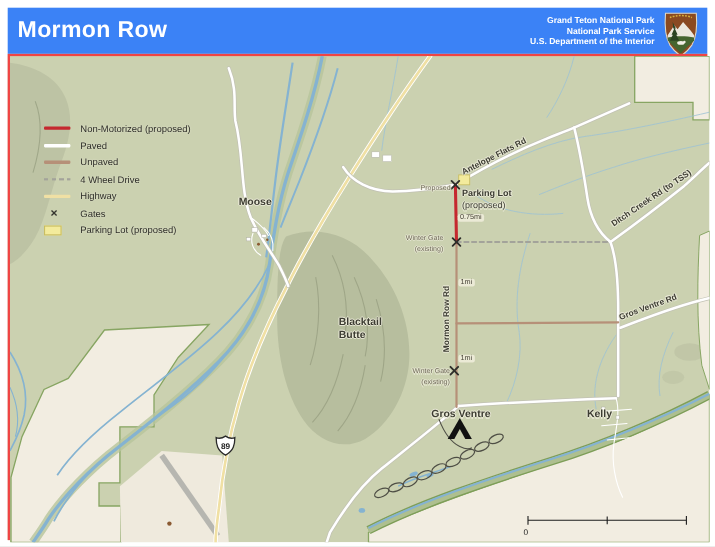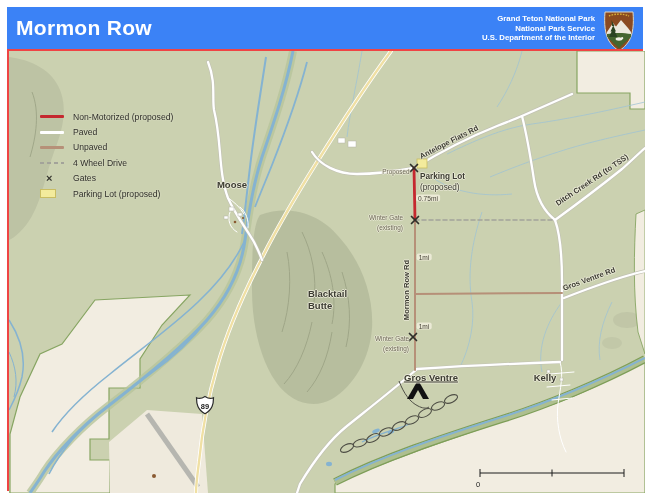--- a/index.html
+++ b/index.html
@@ -267,21 +267,21 @@
       <span class="lbl tiny" style="left: 386px; top: 217px; transform: translate(-50%, -50%) rotate(0deg);">Winter Gate</span>
       <span class="lbl tiny" style="left: 390px; top: 227px; transform: translate(-50%, -50%) rotate(0deg);">(existing)</span>
       <span class="lbl road" style="left: 406px; top: 290px; transform: translate(-50%, -50%) rotate(-90deg);">Mormon Row Rd</span>
       <span class="lbl dist" style="left: 424px; top: 257px; transform: translate(-50%, -50%) rotate(0deg);">1mi</span>
       <span class="lbl dist" style="left: 424px; top: 326px; transform: translate(-50%, -50%) rotate(0deg);">1mi</span>
       <span class="lbl tiny" style="left: 392px; top: 338px; transform: translate(-50%, -50%) rotate(0deg);">Winter Gate</span>
       <span class="lbl tiny" style="left: 396px; top: 348px; transform: translate(-50%, -50%) rotate(0deg);">(existing)</span>
       <span class="lbl road" style="left: 589px; top: 279px; transform: translate(-50%, -50%) rotate(-20deg);">Gros Ventre Rd</span>
       <span class="lbl place" style="left: 308px; top: 293px; transform: translate(0px, -50%) rotate(0deg);">Blacktail</span>
       <span class="lbl place" style="left: 308px; top: 305px; transform: translate(0px, -50%) rotate(0deg);">Butte</span>
-      <span class="lbl place" style="left: 431px; top: 377px; transform: translate(-50%, -50%) rotate(0deg); text-decoration: underline;">Gros Ventre</span>
+      <span class="lbl place" style="left: 419px; top: 377px; transform: translate(-50%, -50%) rotate(0deg);">Gros Ventre</span>
       <span class="lbl place" style="left: 545px; top: 377px; transform: translate(-50%, -50%) rotate(0deg);">Kelly</span>
       <span class="lbl scale" style="left: 478px; top: 484px; transform: translate(-50%, -50%) rotate(0deg);">0</span>
       <span class="lbl scale" style="left: 630px; top: 484px; transform: translate(-50%, -50%) rotate(0deg); margin-top: 47px;">2 Miles</span>
     </div>
 
   <div class="legend">
     <div>
         <div class="lg-row">
           <span class="lg-sw">
             <span class="sw-line" style="background: rgb(197, 40, 47);"></span>
@@ -301,20 +301,26 @@
           <span class="lg-label">Unpaved</span>
         </div>
         <div class="lg-row">
           <span class="lg-sw">
             <span class="sw-dash" style="background: repeating-linear-gradient(90deg, rgb(163, 163, 154) 0px, rgb(163, 163, 154) 4px, transparent 4px, transparent 7px);"></span>
           </span>
           <span class="lg-label">4 Wheel Drive</span>
         </div>
         <div class="lg-row">
           <span class="lg-sw">
+            <span class="sw-line" style="background: rgb(240, 224, 164);"></span>
+          </span>
+          <span class="lg-label">Highway</span>
+        </div>
+        <div class="lg-row">
+          <span class="lg-sw">
             <span class="sw-x" style="color: rgb(53, 53, 47); margin-left: 6px;">×</span>
           </span>
           <span class="lg-label">Gates</span>
         </div>
         <div class="lg-row">
           <span class="lg-sw">
             <span class="sw-rect" style="background: rgb(243, 235, 156);"></span>
           </span>
           <span class="lg-label">Parking Lot (proposed)</span>
         </div>

